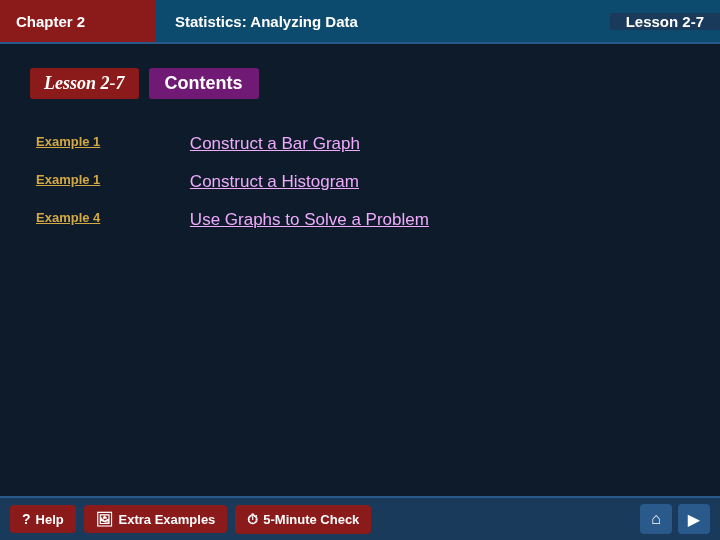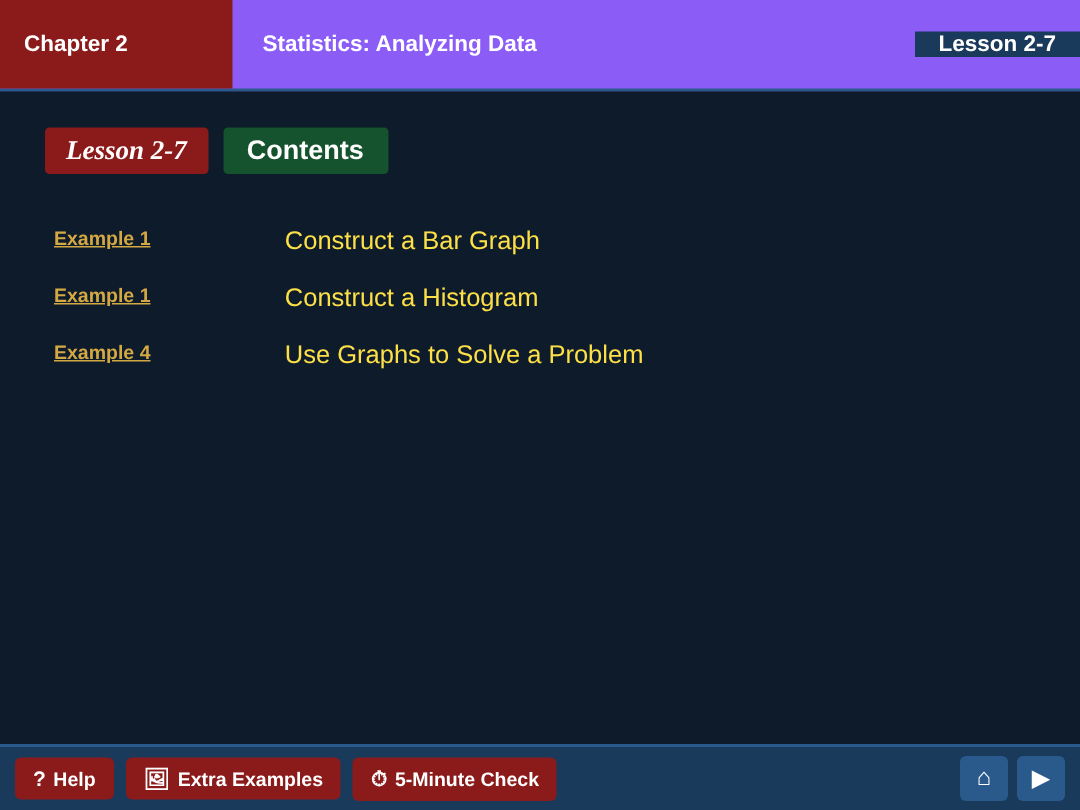--- a/index.html
+++ b/index.html
@@ -15,22 +15,22 @@
     .screen {
       width: 720px;
       height: 540px;
       position: relative;
       background: #0d1b2a;
     }
 
     
     .header {
       width: 100%;
-      height: 61px;
-      background: #8b5cf6;
+      height: 44px;
+      background: #0c4a6e;
       display: flex;
       align-items: center;
       border-bottom: 2px solid #2a5a8c;
     }
 
     .header-chapter {
       background: #8b1a1a;
       color: #ffffff;
       font-weight: bold;
       font-size: 15px;
@@ -78,21 +78,21 @@
       font-size: 18px;
       font-weight: bold;
       font-style: italic;
       padding: 5px 14px;
       border-radius: 3px;
       margin-right: 10px;
       font-family: 'Times New Roman', serif;
     }
 
     .contents-badge {
-      background: #14532d;
+      background: #701a75;
       color: #ffffff;
       font-size: 18px;
       font-weight: bold;
       padding: 5px 16px;
       border-radius: 3px;
       font-family: Arial, sans-serif;
     }
 
     
     .toc-table {
@@ -110,22 +110,23 @@
       color: #d4a843;
       font-size: 13px;
       font-weight: bold;
       text-decoration: underline;
       white-space: nowrap;
       padding-right: 16px;
       font-family: Arial, sans-serif;
     }
 
     .example-link {
-      color: #fde047;
+      color: #f0abfc;
       font-size: 17px;
+      text-decoration: underline;
       font-family: Arial, sans-serif;
     }
 
     
     .footer {
       position: absolute;
       bottom: 0;
       left: 0;
       width: 100%;
       height: 44px;

